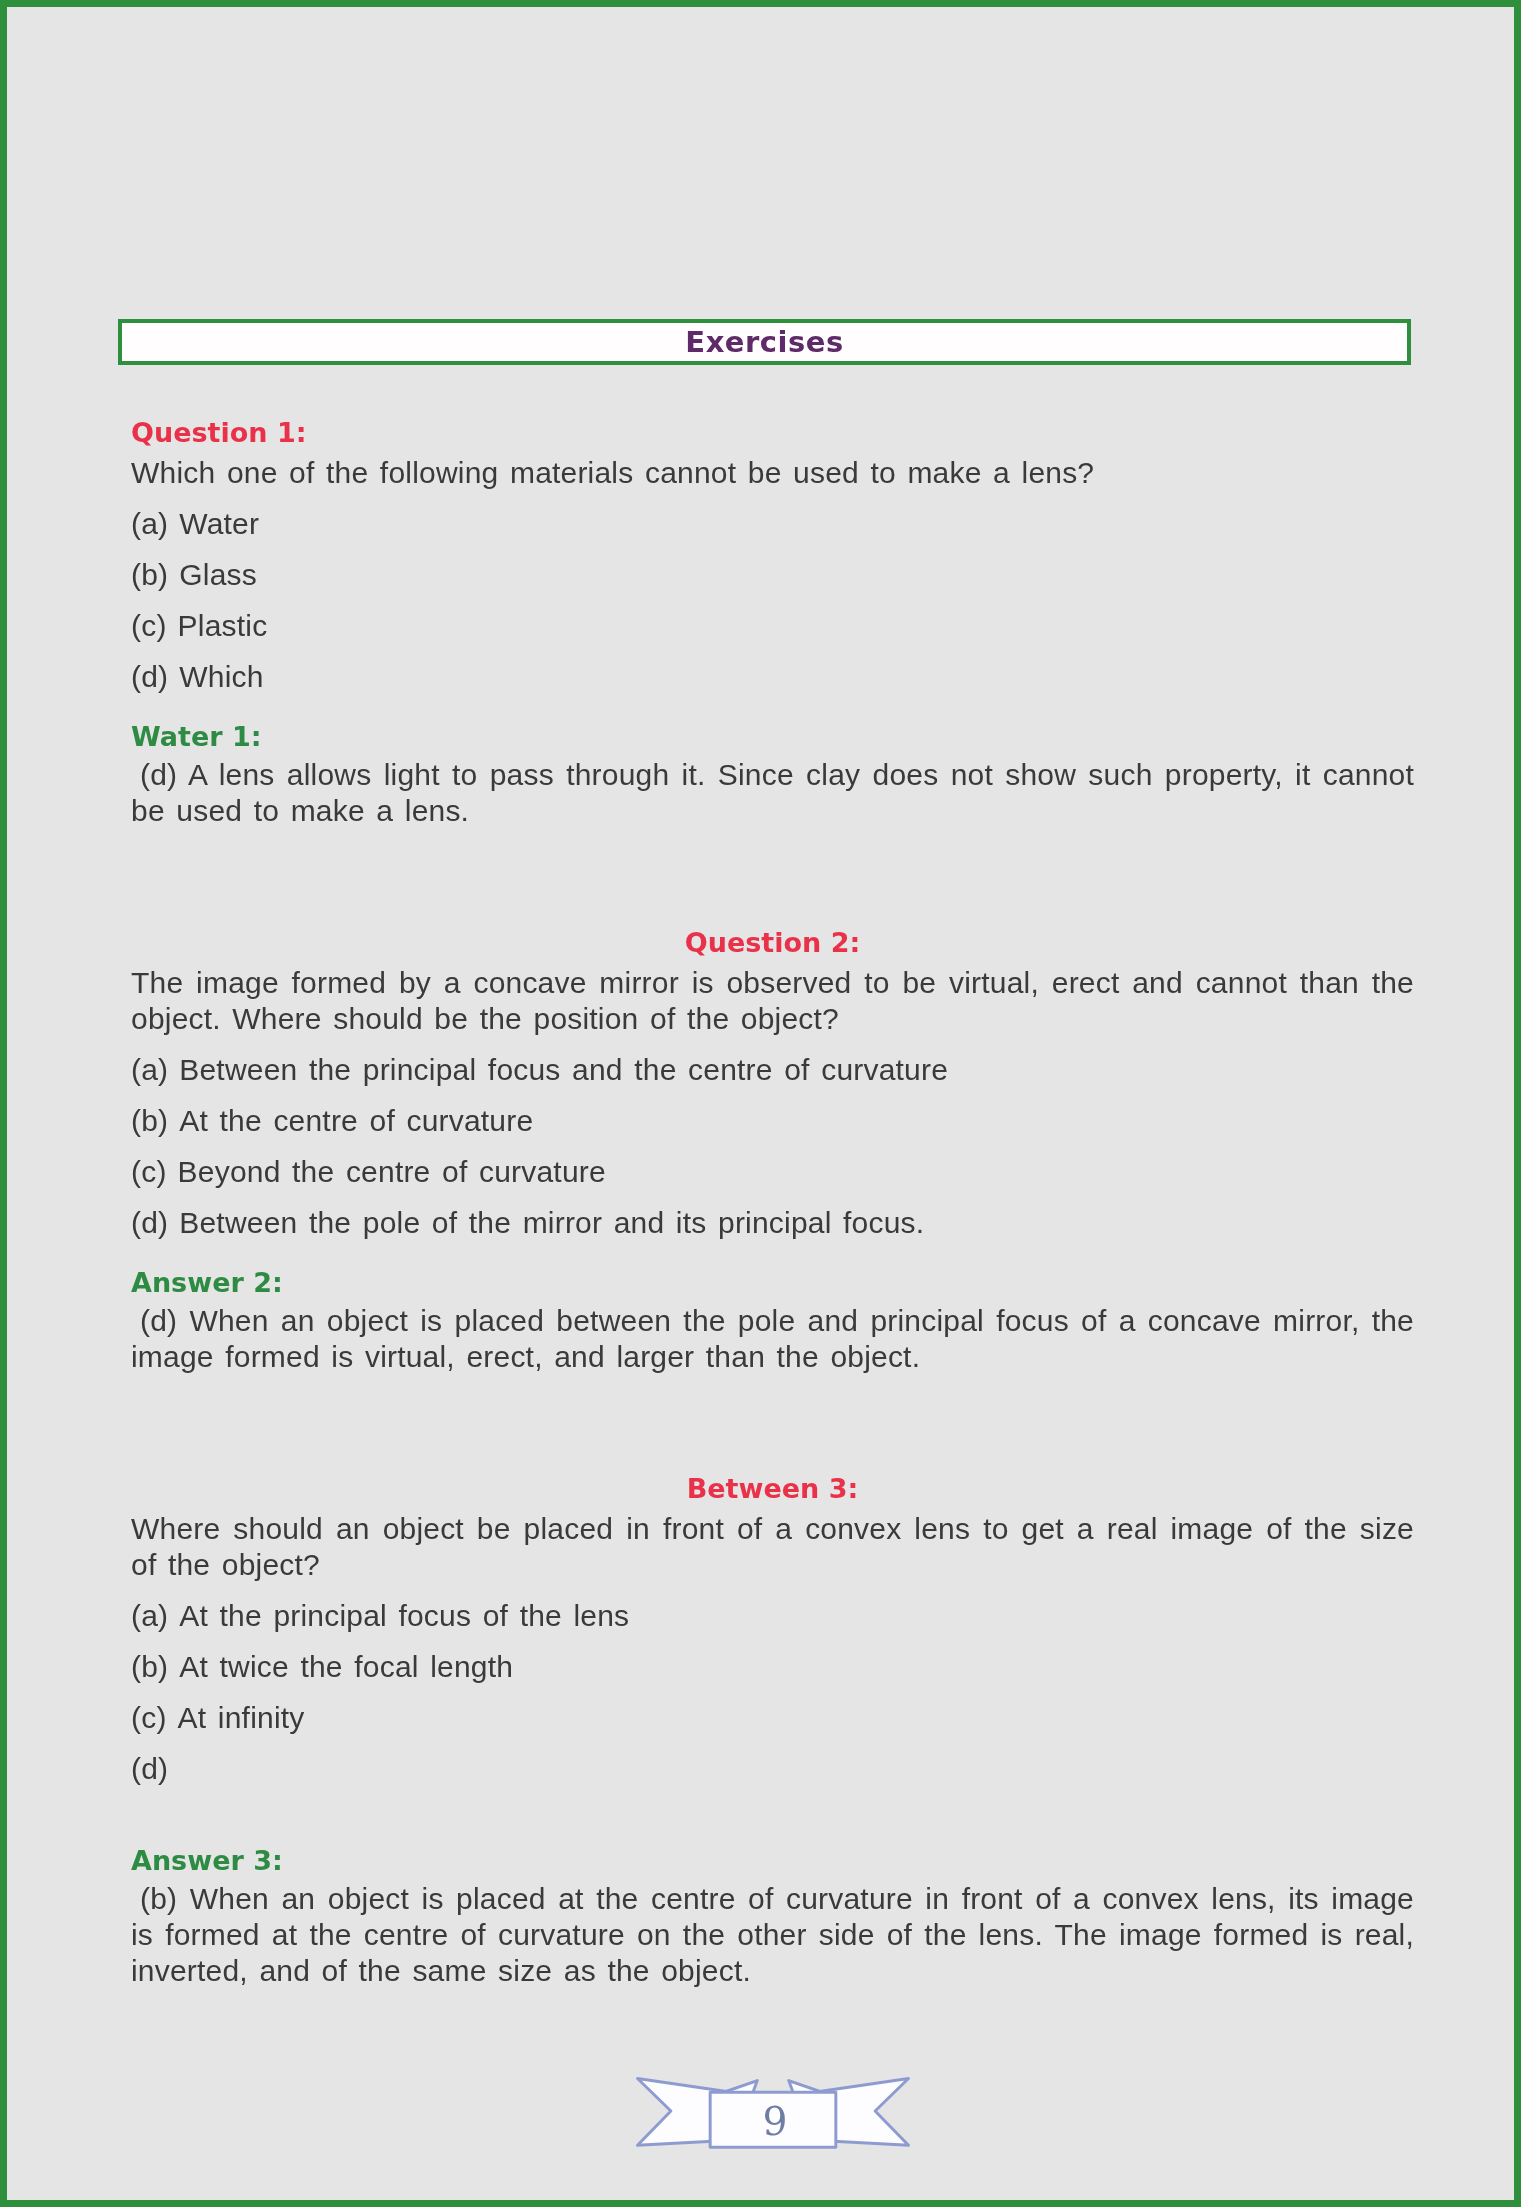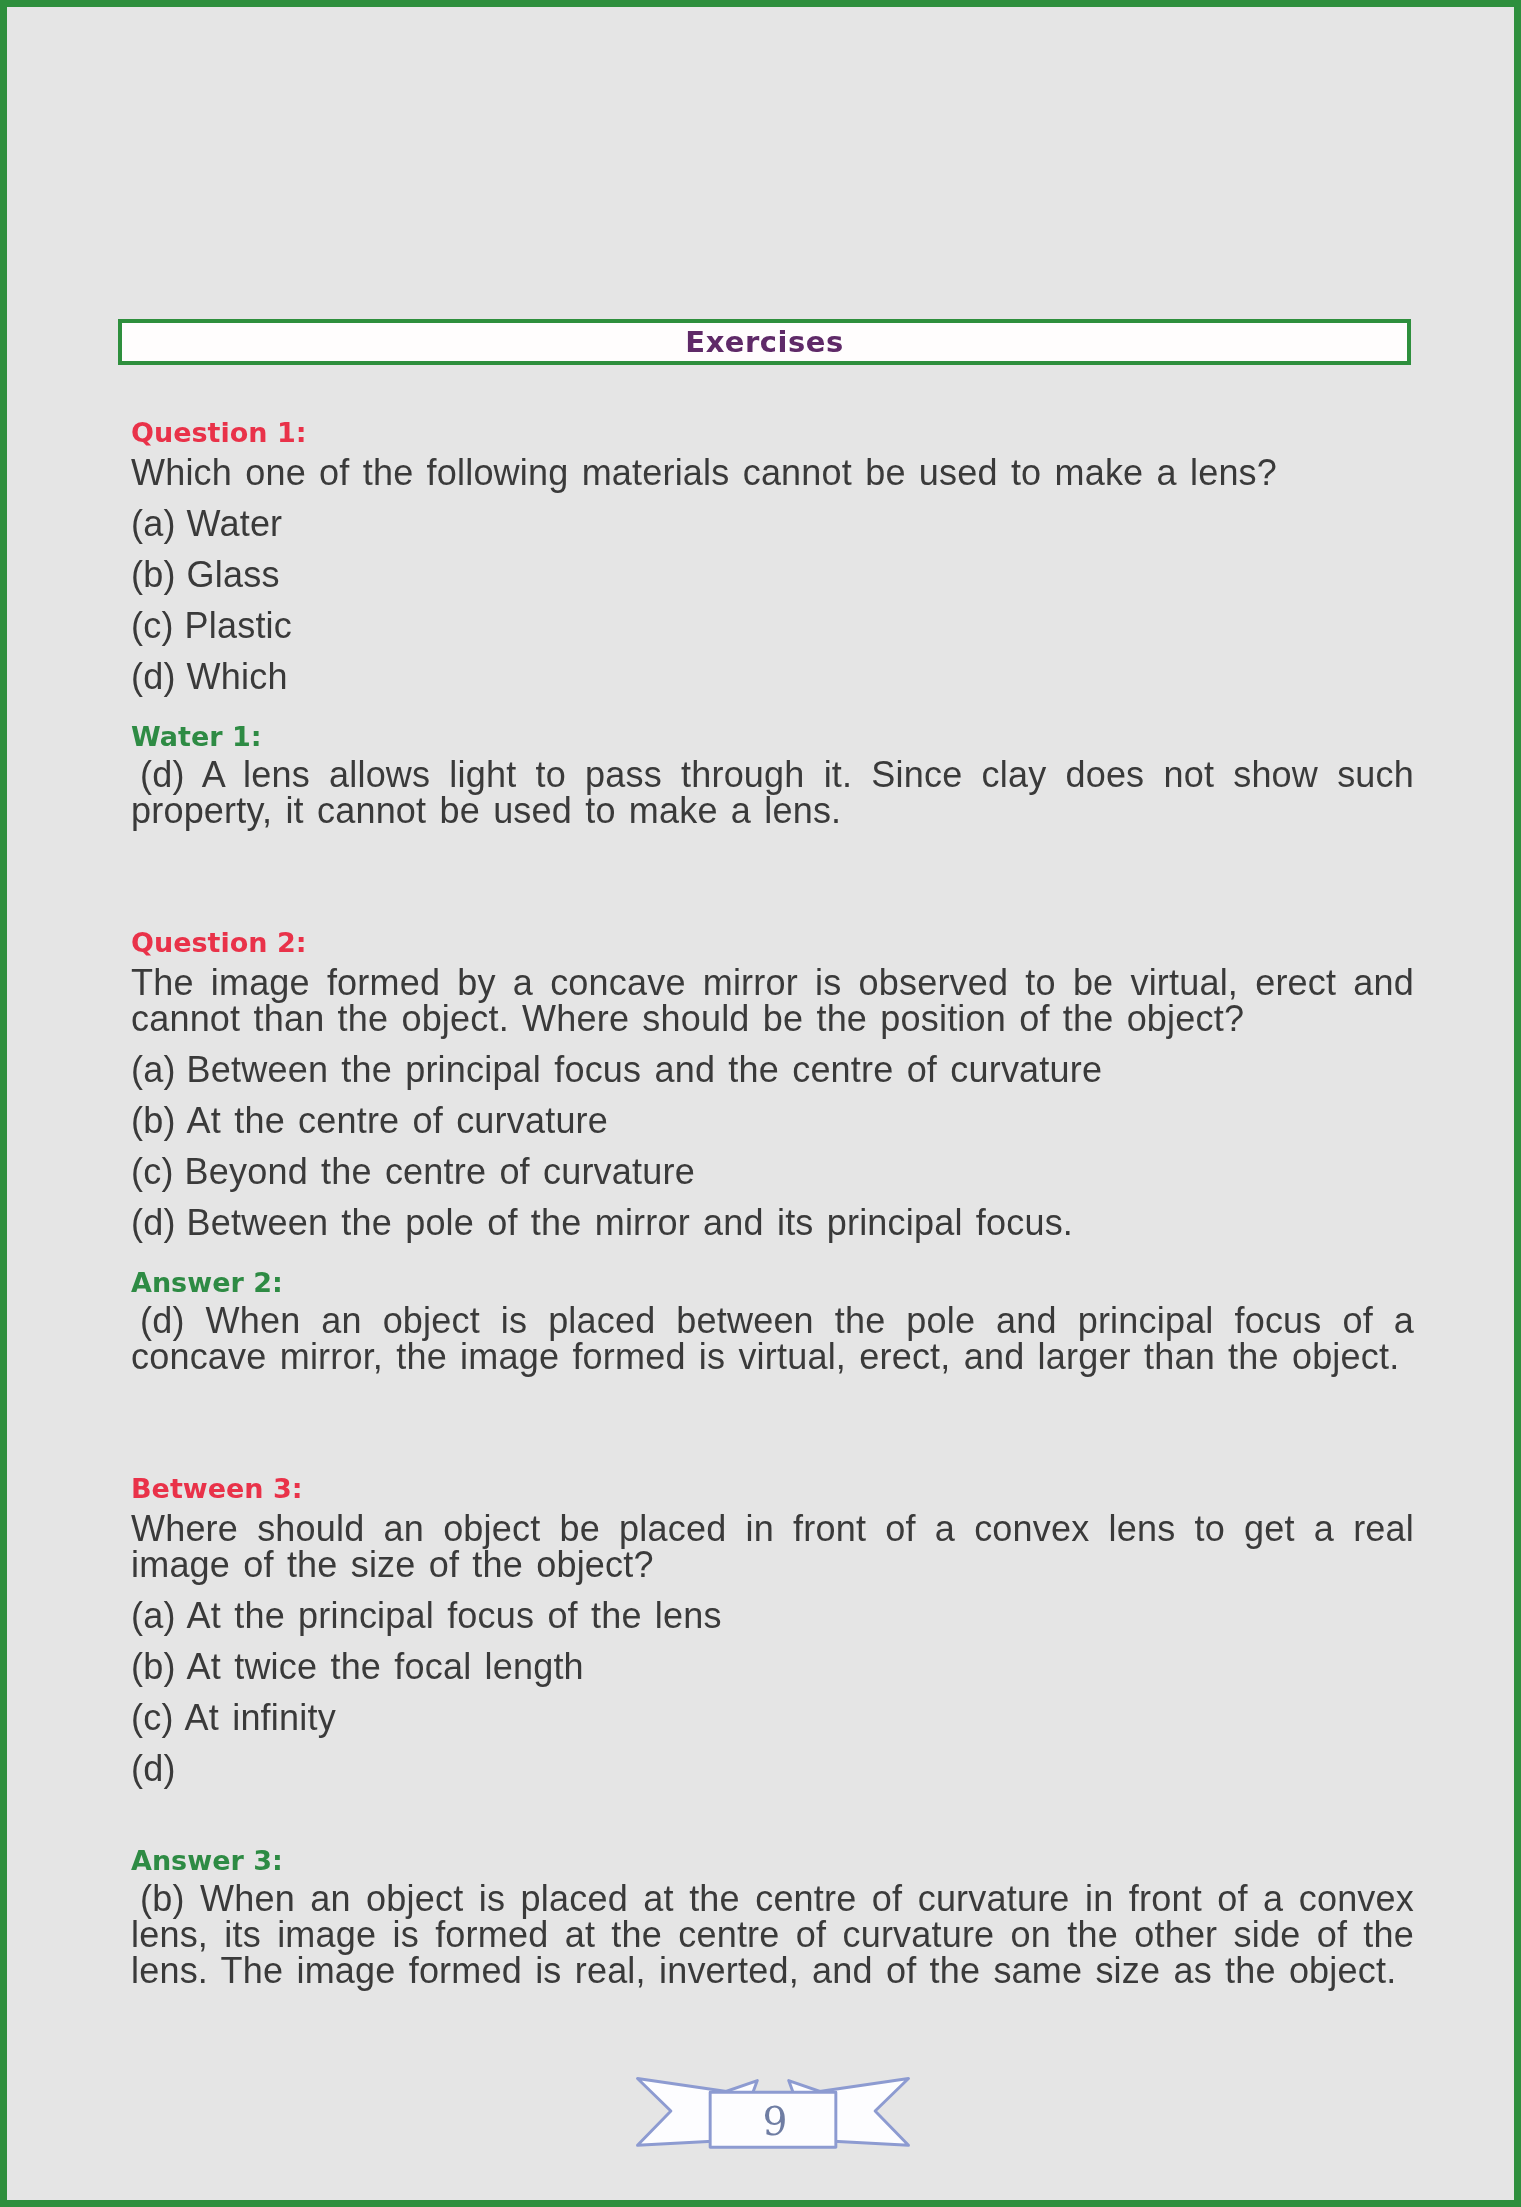--- a/index.html
+++ b/index.html
@@ -34,25 +34,25 @@
   }
   .q-label, .a-label {
     font-family: "DejaVu Sans", "Liberation Sans", sans-serif;
     font-weight: bold;
     font-size: 27px;
     line-height: 36px;
   }
   .q-label { color: #e93249; }
   .a-label { color: #2e8b44; }
   .q-label.first-block { margin-top: 50px; }
-  .q-label.next-block  { margin-top: 96px; }
+  .q-label.next-block  { margin-top: 96px; text-align: center; }
   .a-label { margin-top: 24px; }
   .a-label.gap-lg { margin-top: 56px; }
   .q-text, .a-text, .option {
-    font-size: 36px;
+    font-size: 30px;
     line-height: 36px;
     letter-spacing: 0.2px;
     word-spacing: 3px;
     color: #3a3a3a;
   }
   .q-text { margin-top: 4px; text-align: justify; }
   .a-text { margin-top: 2px; text-align: justify; text-indent: 9px; }
   .option { margin-top: 15px; display: flex; }
   .option .key { margin-right: 11px; }
   .footer {

